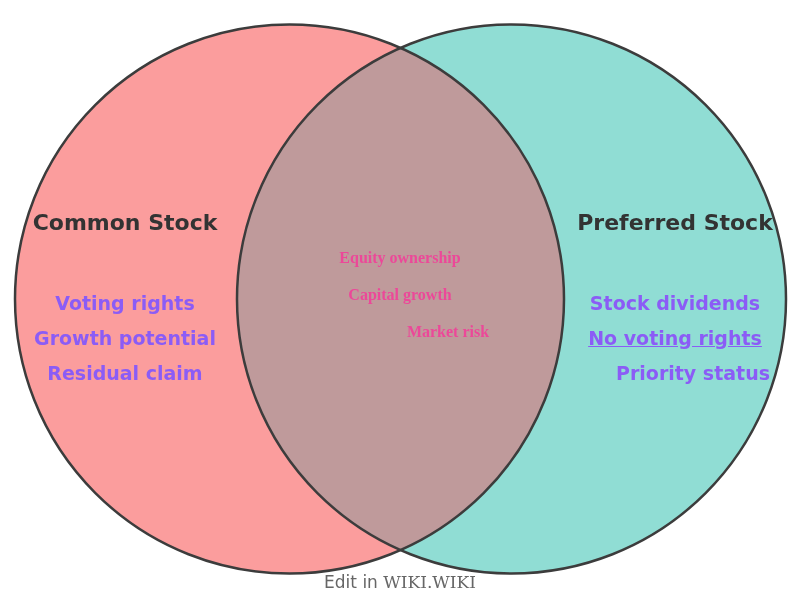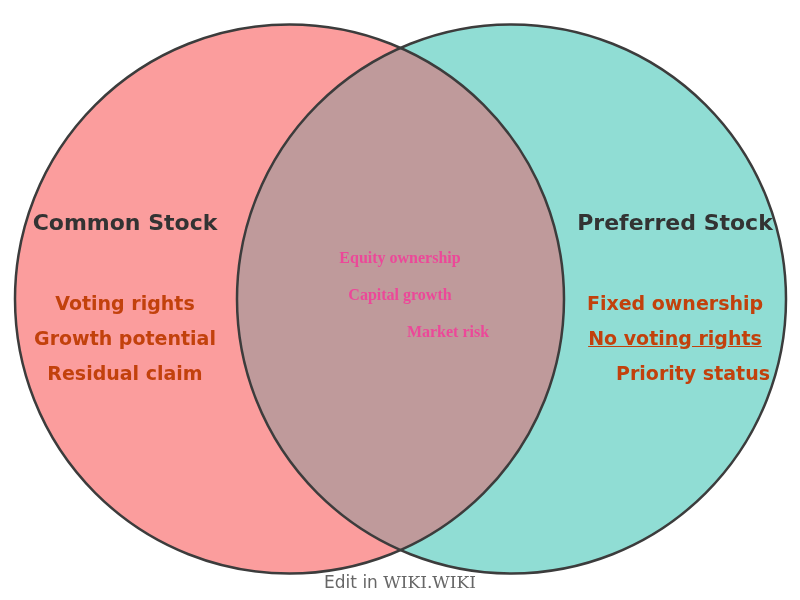--- a/index.html
+++ b/index.html
@@ -27,21 +27,21 @@
     white-space: nowrap;
     font-weight: bold;
     text-align: center;
   }
   .set-title {
     font-size: 22px;
     color: #333333;
   }
   .set-item {
     font-size: 19px;
-    color: #c2410c;
+    color: #8b5cf6;
   }
   .overlap-item {
     font-size: 16px;
     color: #ec4899;
     font-family: Liberation Serif, serif;
   }
   .footer-caption {
     position: absolute;
     left: 400px;
     top: 582px;
@@ -75,21 +75,21 @@
   <circle cx="289.5" cy="299" r="274.5" fill="none" stroke-width="2.5" stroke="#3C3C3C"></circle>
   <circle cx="511.5" cy="299" r="274.5" fill="none" stroke-width="2.5" stroke="#3C3C3C"></circle>
 </svg>
 
 <div class="vtext set-title" style="left:125px; top:222px;">Common Stock</div>
 <div class="vtext set-item" style="left:125px; top:303px;">Voting rights</div>
 <div class="vtext set-item" style="left:125px; top:338px;">Growth potential</div>
 <div class="vtext set-item" style="left:125px; top:373px;">Residual claim</div>
 
 <div class="vtext set-title" style="left:675px; top:222px;">Preferred Stock</div>
-<div class="vtext set-item" style="left:675px; top:303px;">Fixed ownership</div>
+<div class="vtext set-item" style="left:675px; top:303px;">Stock dividends</div>
 <div class="vtext set-item" style="left:675px; top:338px;text-decoration:underline;">No voting rights</div>
 <div class="vtext set-item" style="left:693px; top:373px;">Priority status</div>
 
 <div class="vtext overlap-item" style="left:400px; top:258px;">Equity ownership</div>
 <div class="vtext overlap-item" style="left:400px; top:295px;">Capital growth</div>
 <div class="vtext overlap-item" style="left:400px; top:332px;margin-left:48px;">Market risk</div>
 
 <a class="footer-caption" href="#">
   <span>Edit in </span><span class="footer-brand">WIKI.WIKI</span>
 </a>

